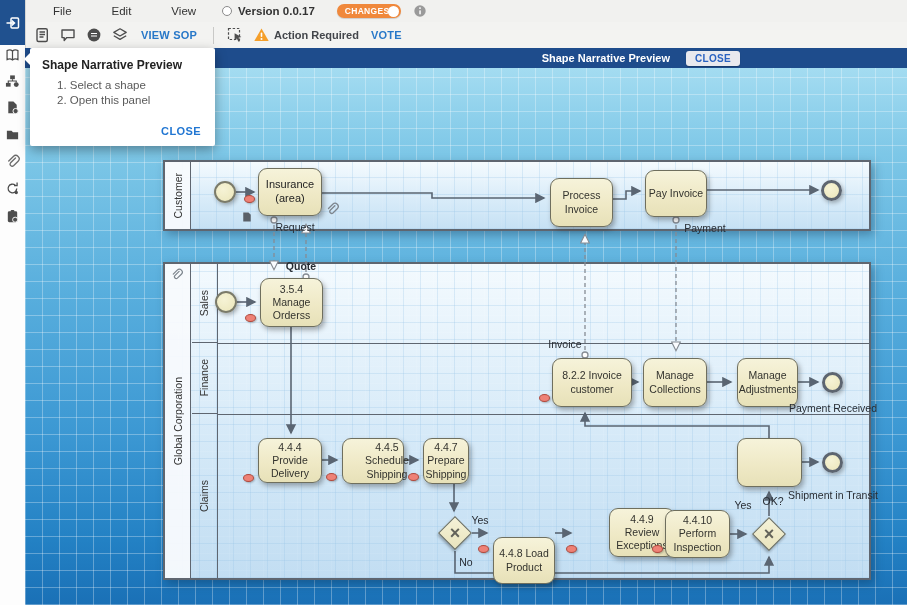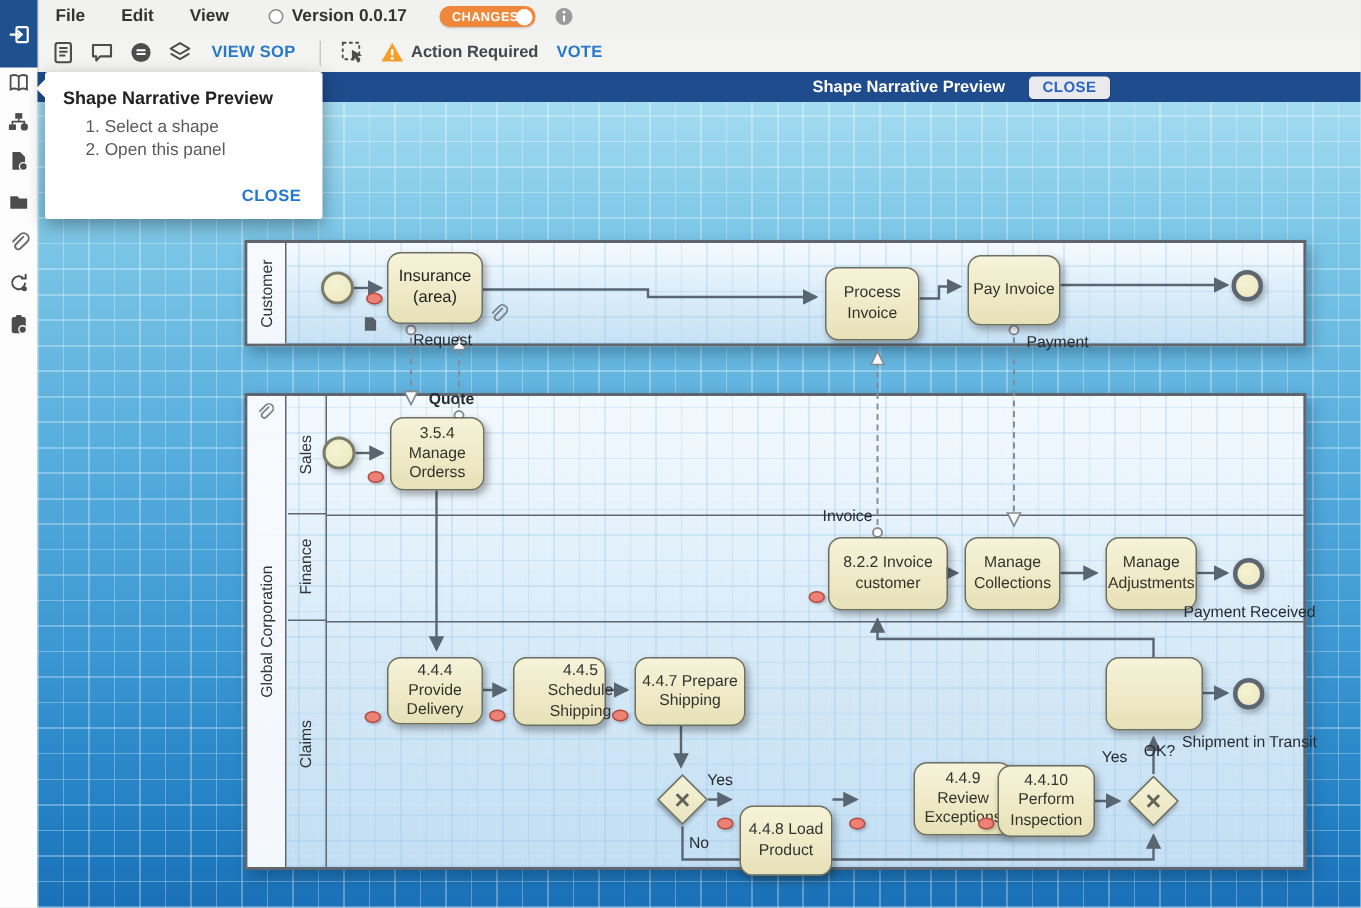--- a/index.html
+++ b/index.html
@@ -7,21 +7,21 @@
     width:907px;height:605px;position:relative;overflow:hidden;
     font-family:"Liberation Sans",sans-serif;background:#e9e9e9;
     -webkit-font-smoothing:antialiased;
   }
   
   .menubar{
     position:absolute;left:25px;top:0;right:0;height:22px;
     background:#f1f1ef;border-bottom:1px solid #dcdcda;
     display:flex;align-items:center;gap:0;font-size:11.5px;color:#333;
   }
-  .menu-item{font-weight:700;padding:0 12px;cursor:default;}
+  .menu-item{font-weight:400;padding:0 12px;cursor:default;margin-left:16px;}
   .version-wrap{display:flex;align-items:center;gap:6px;margin-left:14px;font-weight:700;}
   .radio{width:10px;height:10px;border:1.5px solid #8a8a8a;border-radius:50%;background:#fff;box-sizing:border-box;}
   .changes-pill{
     margin-left:22px;position:relative;width:64px;height:14px;border-radius:8px;
     background:#f0883b;display:flex;align-items:center;box-shadow:0 1px 1px rgba(0,0,0,.15);
   }
   .changes-pill span.lbl{color:#fff;font-size:8.5px;font-weight:700;letter-spacing:.3px;margin-left:8px;}
   .changes-pill .knob{position:absolute;right:2px;top:1.5px;width:11px;height:11px;border-radius:50%;background:#fff;}
   .toolbar{
     position:absolute;left:25px;top:22px;right:0;height:26px;
@@ -343,21 +343,21 @@
   <div class="badge" style="left:514px;top:326px;"></div>
   <div class="task" style="left:618px;top:290px;width:64px;height:49px;">Manage Collections</div>
   <div class="task" style="left:712px;top:290px;width:61px;height:49px;">Manage Adjustments</div>
   <div class="event end" style="left:797px;top:304px;"></div>
   <div class="flabel" style="left:752px;top:334px;width:112px;">Payment Received</div>
 
   <div class="task" style="left:233px;top:370px;width:64px;height:45px;">4.4.4 Provide Delivery</div>
   <div class="badge" style="left:218px;top:406px;"></div>
   <div class="task" style="left:317px;top:370px;width:62px;height:46px;padding-left:30px;">4.4.5 Schedule Shipping</div>
   <div class="badge" style="left:301px;top:405px;"></div>
-  <div class="task" style="left:398px;top:370px;width:74px;height:46px;">4.4.7 Prepare Shipping</div>
+  <div class="task" style="left:398px;top:370px;width:46px;height:46px;">4.4.7 Prepare Shipping</div>
   <div class="badge" style="left:383px;top:405px;"></div>
   <div class="gateway" style="left:418px;top:453px;">
       <span class="x">×</span>
     </div>
   <div class="task" style="left:468px;top:442px;width:62px;height:47px;margin-top:27px;">4.4.8 Load Product</div>
   <div class="badge" style="left:453px;top:477px;"></div>
   <div class="task" style="left:584px;top:440px;width:66px;height:49px;">4.4.9 Review Exceptions</div>
   <div class="badge" style="left:541px;top:477px;"></div>
   <div class="task" style="left:640px;top:442px;width:65px;height:48px;">4.4.10 Perform Inspection</div>
   <div class="badge" style="left:627px;top:477px;"></div>

